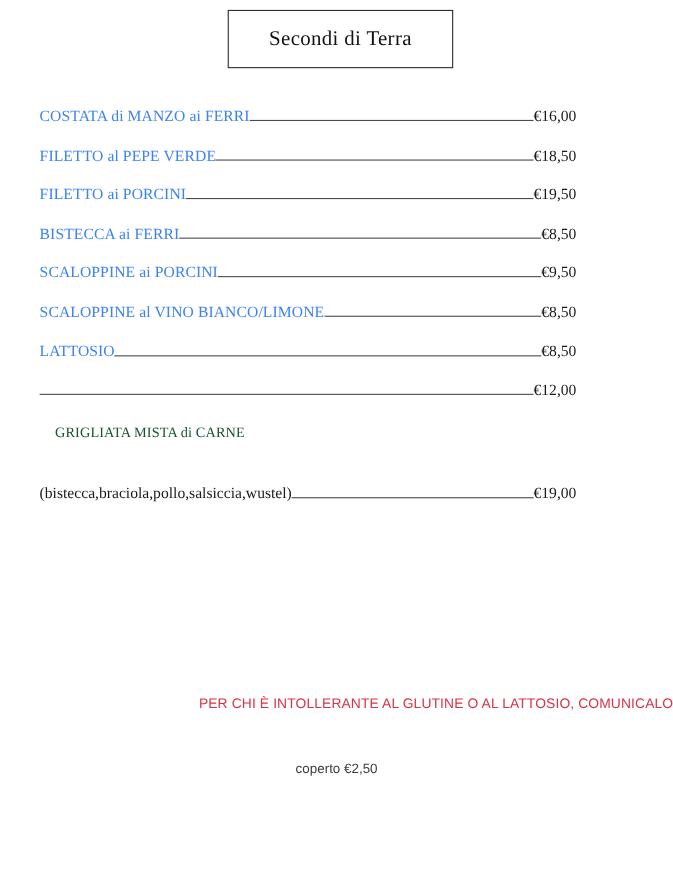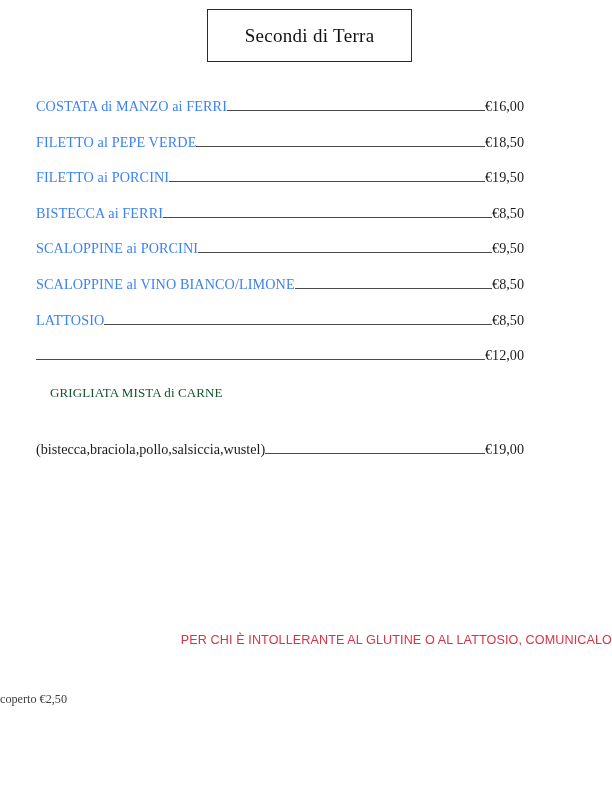--- a/index.html
+++ b/index.html
@@ -117,21 +117,22 @@
     display: block;
     white-space: nowrap;
   }
 
   
   .footer {
     position: absolute;
     left: 0;
     top: 692px;
     width: 612px;
-    font-family: Liberation Serif, serif;
+    text-align: center;
+    font-family: Liberation Sans, sans-serif;
     font-size: 12.2px;
     color: #3d3d3d;
   }
 </style>
 </head>
 <body>
 
 <div class="title-box">
   <div class="title-text">Secondi di Terra</div>
 </div>

